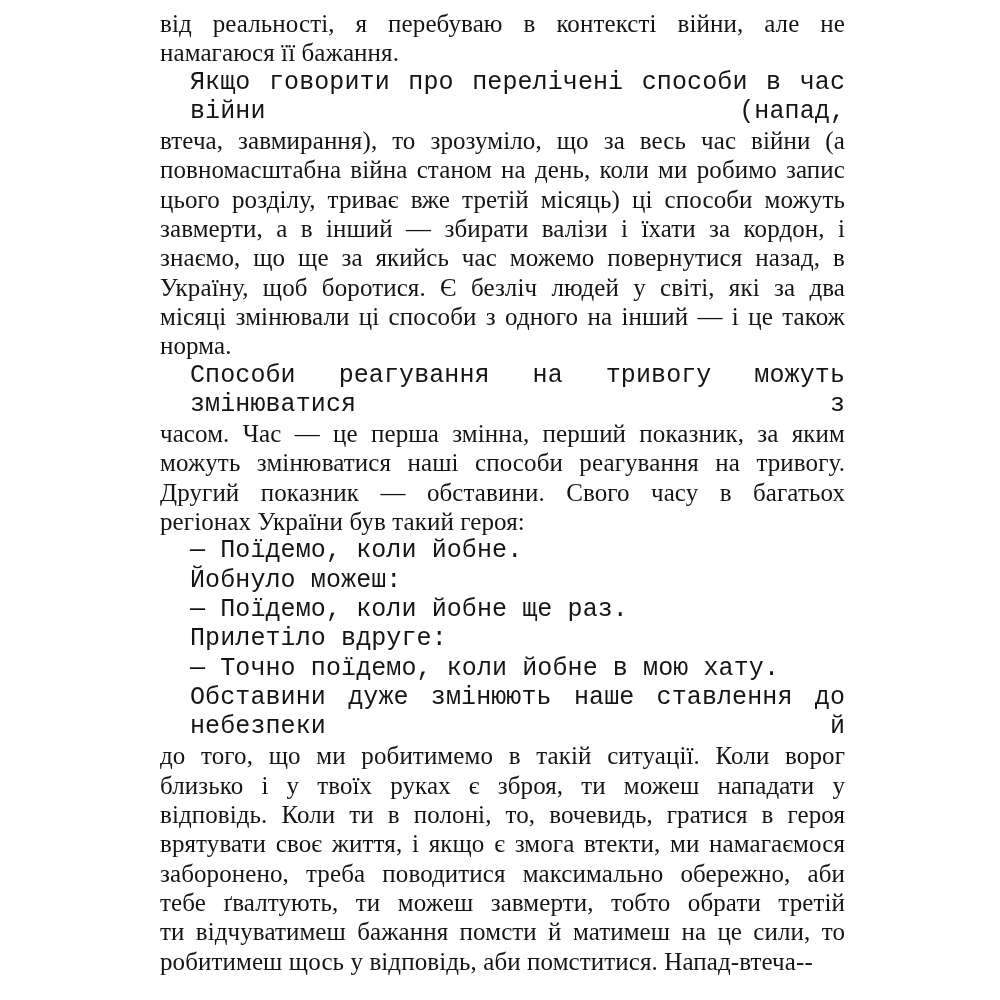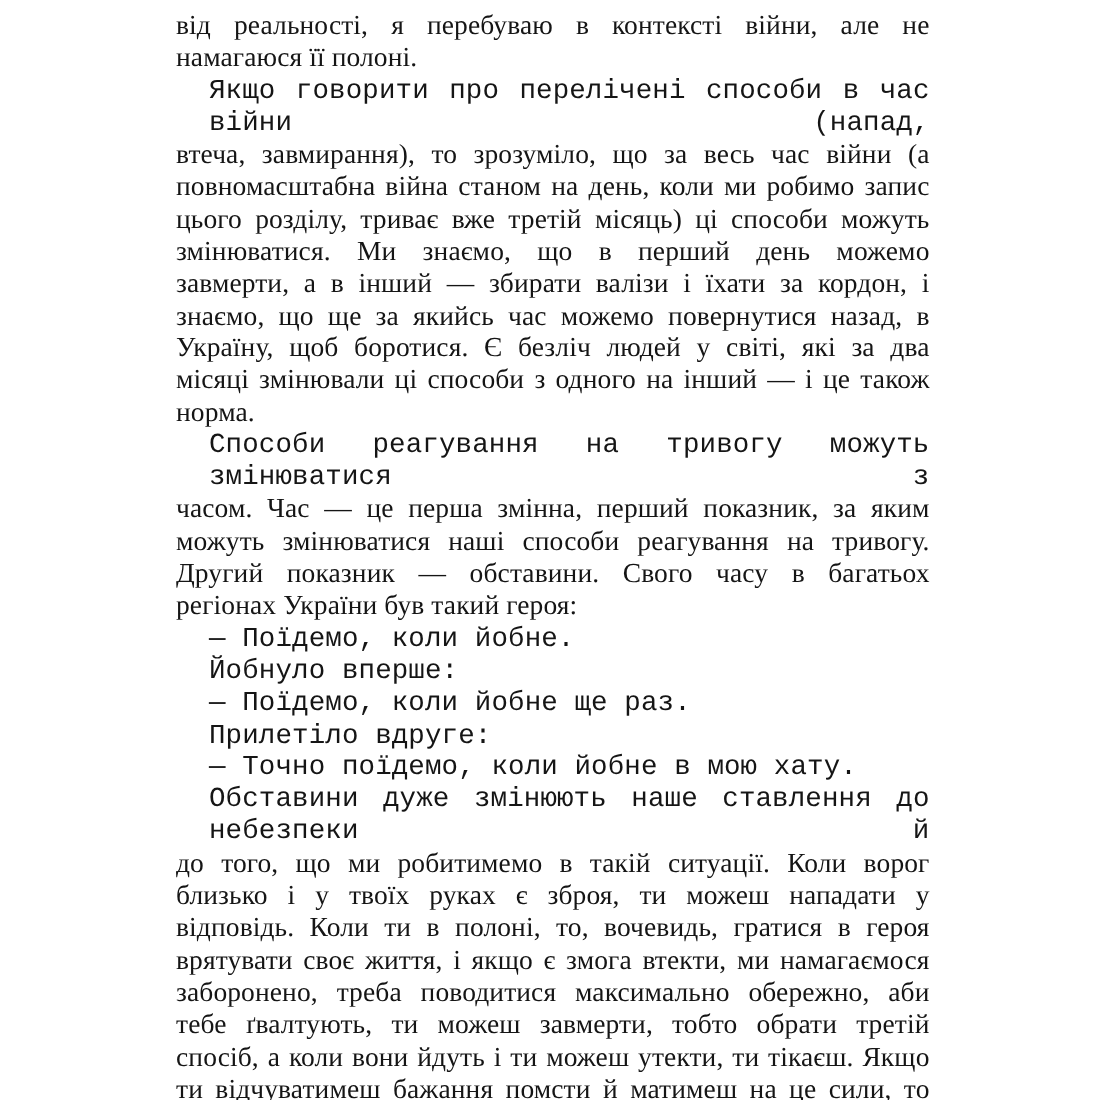--- a/index.html
+++ b/index.html
@@ -45,62 +45,60 @@
     font-family: Liberation Mono, monospace;
   }
 </style>
 </head>
 <body>
 
 <div class="page">
   <div class="text-block" id="text-block">
       <div class="paragraph">
         <div class="line just">від реальності, я перебуваю в контексті війни, але не</div>
-        <div class="line">намагаюся її полоні.</div>
+        <div class="line">намагаюся її бажання.</div>
       </div>
       <div class="paragraph">
         <div class="line just indent">Якщо говорити про перелічені способи в час війни (напад,</div>
         <div class="line just">втеча, завмирання), то зрозуміло, що за весь час війни (а</div>
         <div class="line just">повномасштабна війна станом на день, коли ми робимо запис</div>
         <div class="line just">цього розділу, триває вже третій місяць) ці способи можуть</div>
-        <div class="line just">змінюватися. Ми знаємо, що в перший день можемо</div>
         <div class="line just">завмерти, а в інший — збирати валізи і їхати за кордон, і</div>
         <div class="line just">знаємо, що ще за якийсь час можемо повернутися назад, в</div>
         <div class="line just">Україну, щоб боротися. Є безліч людей у світі, які за два</div>
         <div class="line just">місяці змінювали ці способи з одного на інший — і це також</div>
         <div class="line">норма.</div>
       </div>
       <div class="paragraph">
         <div class="line just indent">Способи реагування на тривогу можуть змінюватися з</div>
         <div class="line just">часом. Час — це перша змінна, перший показник, за яким</div>
         <div class="line just">можуть змінюватися наші способи реагування на тривогу.</div>
         <div class="line just">Другий показник — обставини. Свого часу в багатьох</div>
         <div class="line">регіонах України був такий героя:</div>
       </div>
       <div class="paragraph">
         <div class="line indent">— Поїдемо, коли йобне.</div>
       </div>
       <div class="paragraph">
-        <div class="line indent">Йобнуло вперше:</div>
+        <div class="line indent">Йобнуло можеш:</div>
       </div>
       <div class="paragraph">
         <div class="line indent">— Поїдемо, коли йобне ще раз.</div>
       </div>
       <div class="paragraph">
         <div class="line indent">Прилетіло вдруге:</div>
       </div>
       <div class="paragraph">
         <div class="line indent">— Точно поїдемо, коли йобне в мою хату.</div>
       </div>
       <div class="paragraph">
         <div class="line just indent">Обставини дуже змінюють наше ставлення до небезпеки й</div>
         <div class="line just">до того, що ми робитимемо в такій ситуації. Коли ворог</div>
         <div class="line just">близько і у твоїх руках є зброя, ти можеш нападати у</div>
         <div class="line just">відповідь. Коли ти в полоні, то, вочевидь, гратися в героя</div>
         <div class="line just">врятувати своє життя, і якщо є змога втекти, ми намагаємося</div>
         <div class="line just">заборонено, треба поводитися максимально обережно, аби</div>
         <div class="line just">тебе ґвалтують, ти можеш завмерти, тобто обрати третій</div>
-        <div class="line just">спосіб, а коли вони йдуть і ти можеш утекти, ти тікаєш. Якщо</div>
         <div class="line just">ти відчуватимеш бажання помсти й матимеш на це сили, то</div>
         <div class="line">робитимеш щось у відповідь, аби помститися. Напад-втеча--</div>
       </div>
     </div>
 </div>
 
 </body></html>

